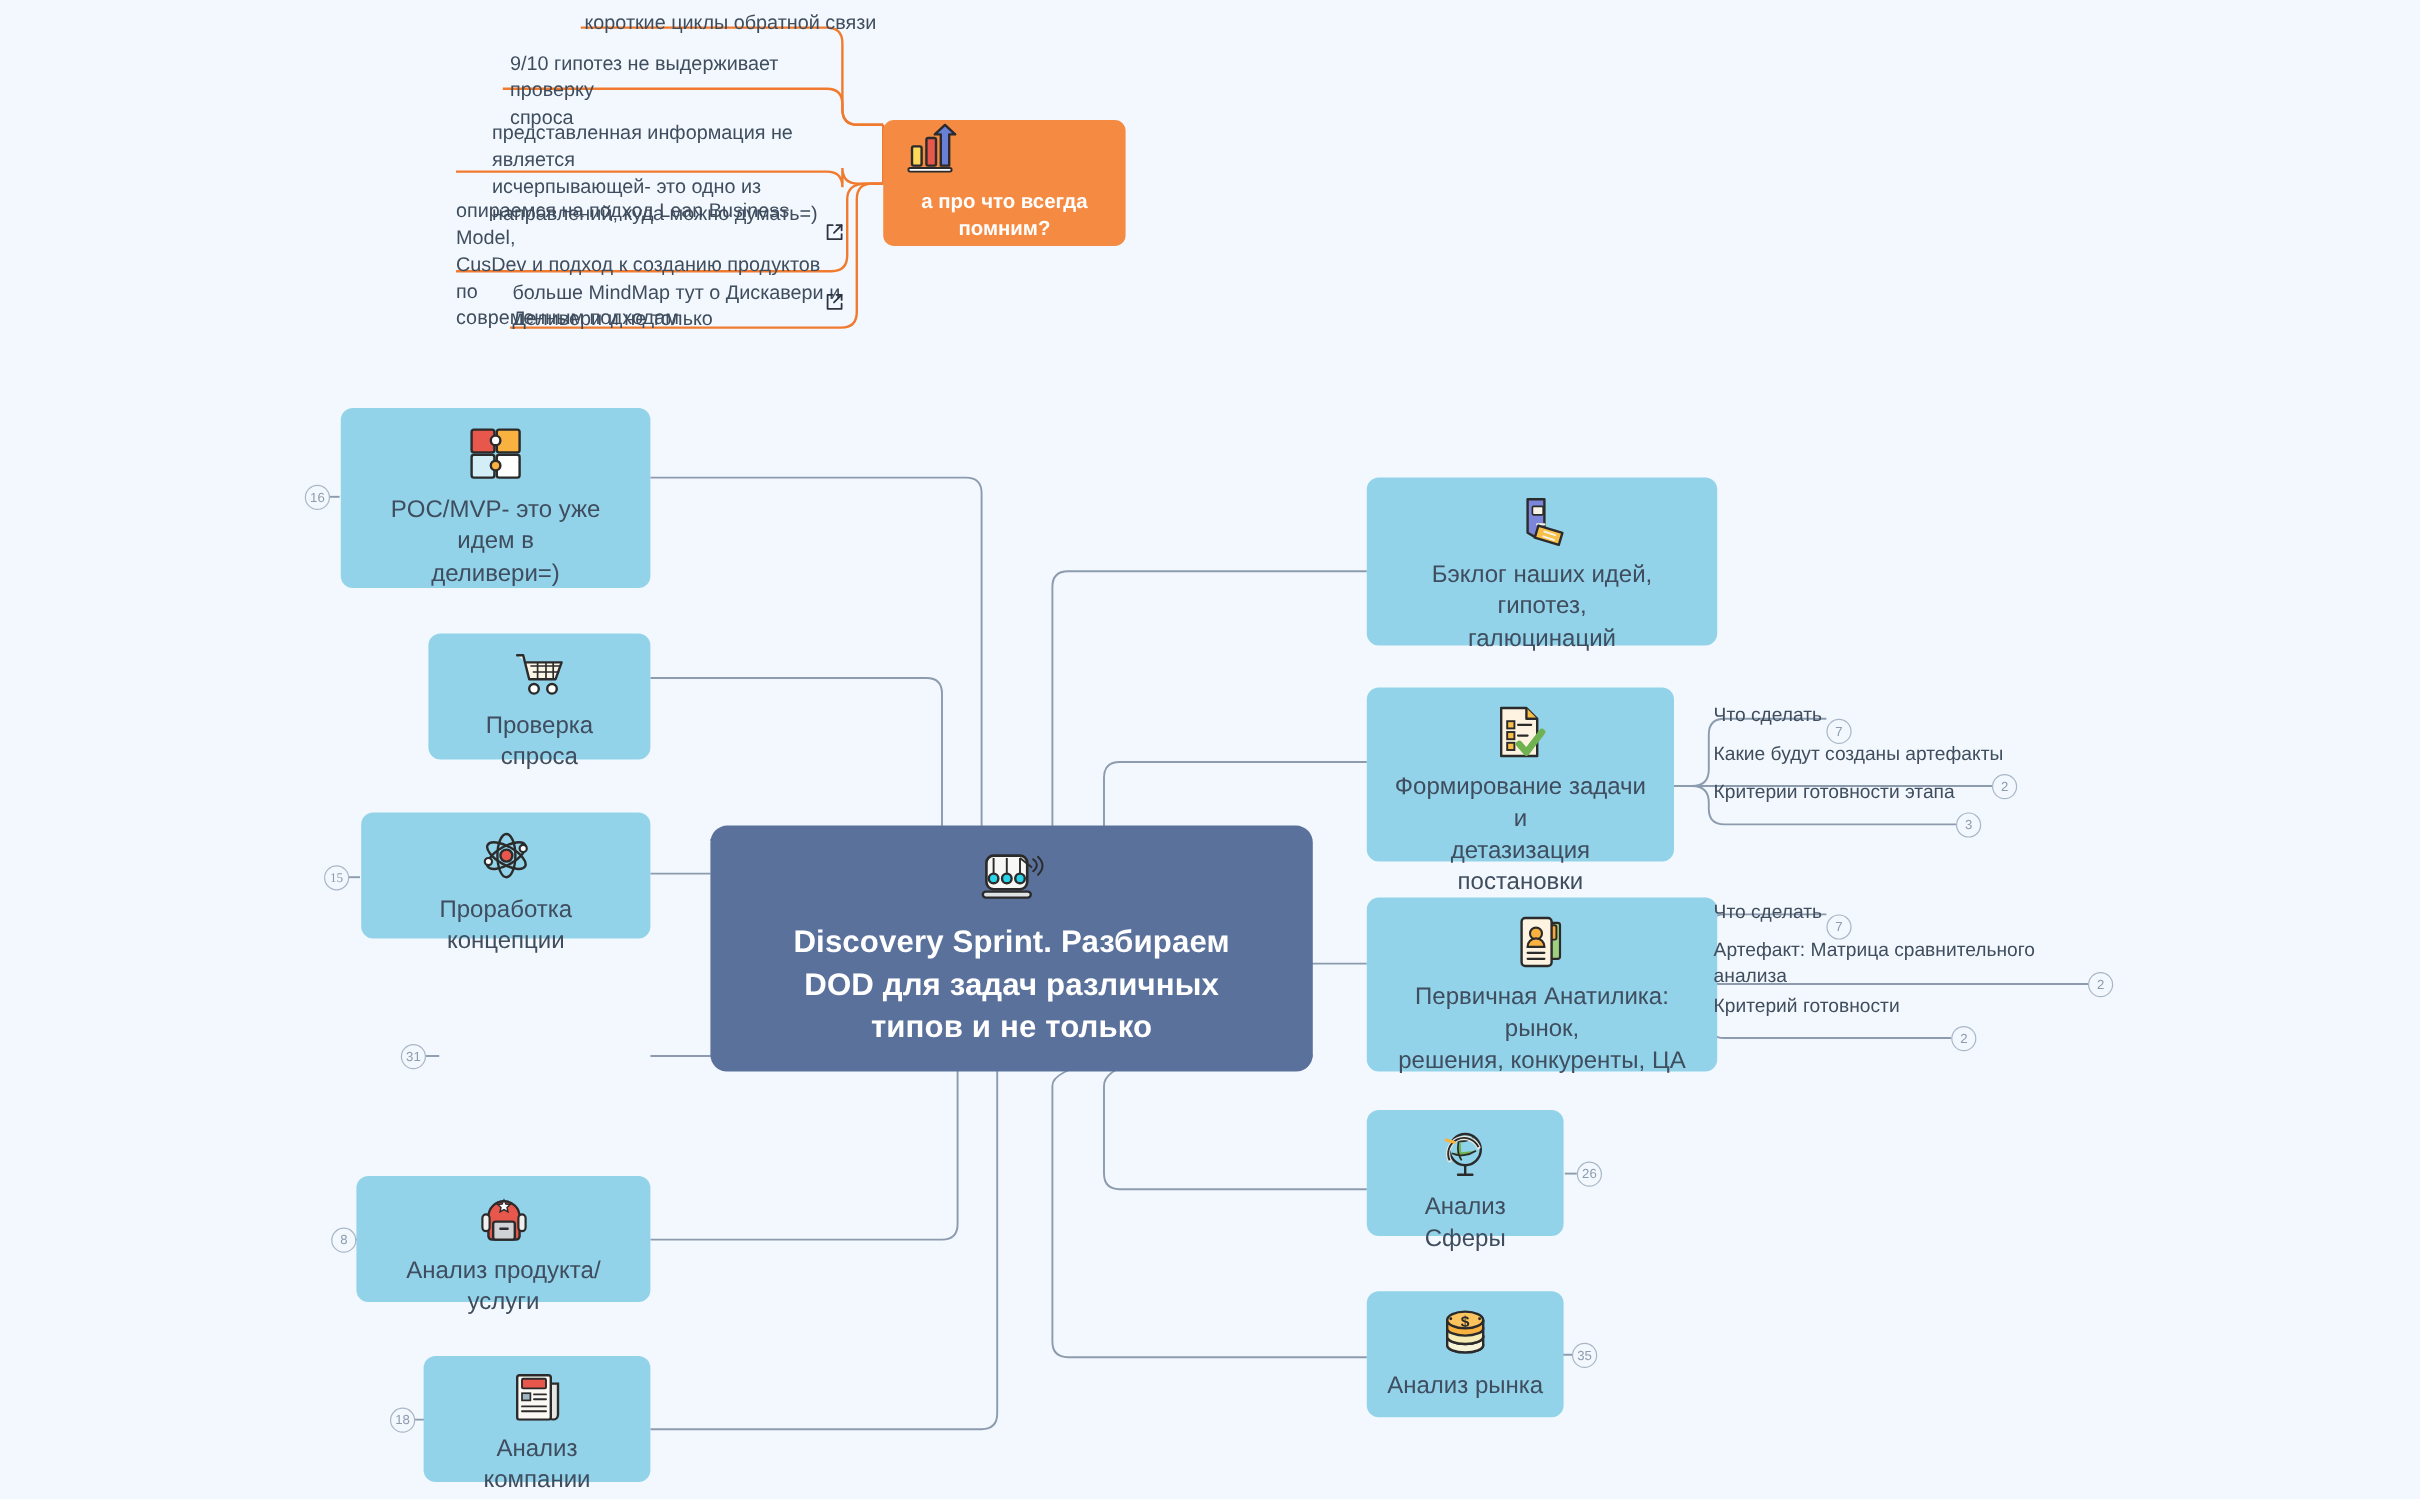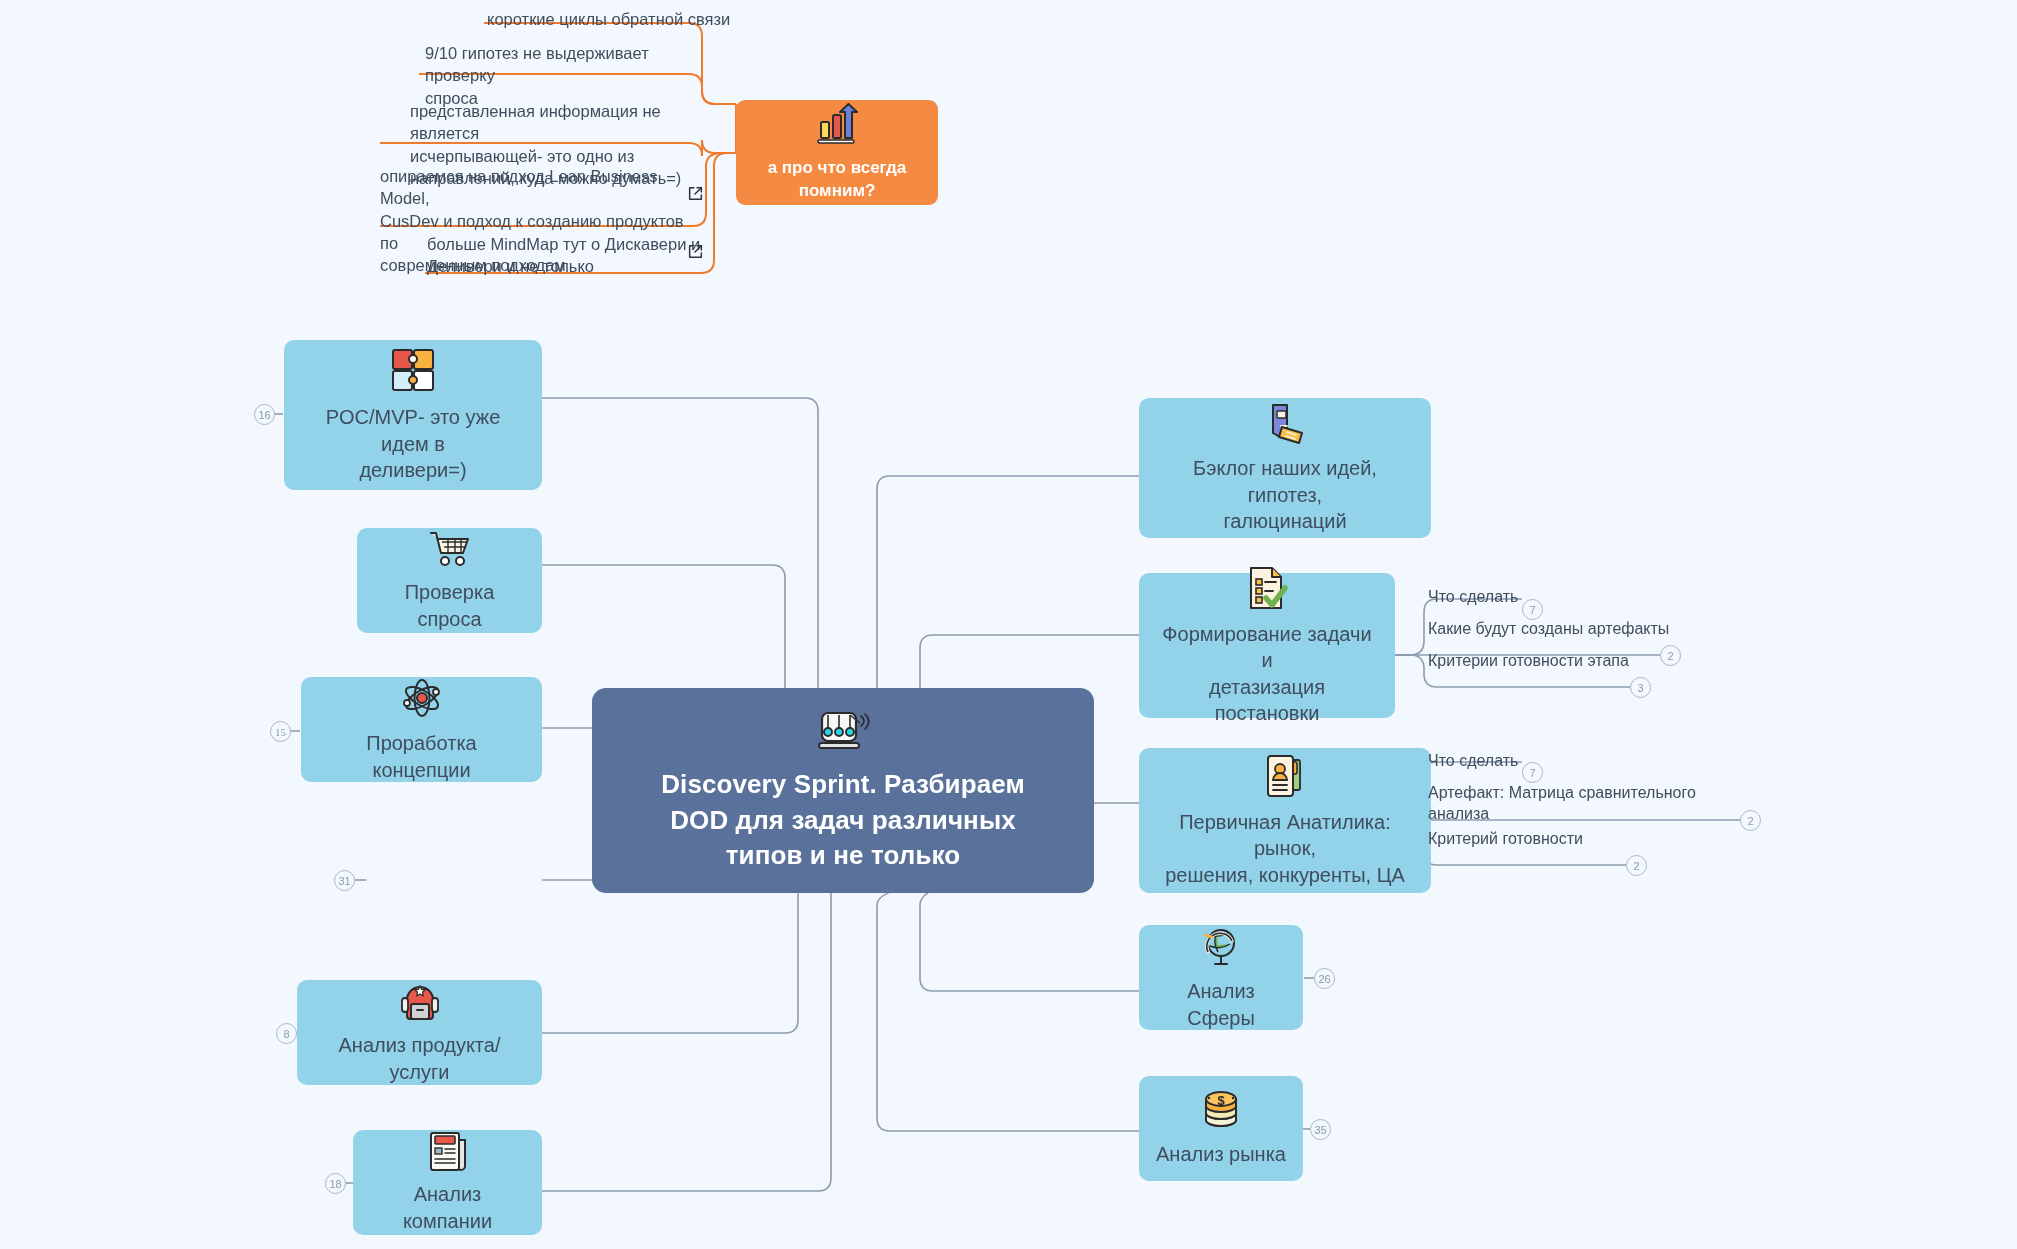--- a/index.html
+++ b/index.html
@@ -23,21 +23,21 @@
   }
   .node .ico { margin-bottom: 10px; line-height: 0; }
   .node .label {
     color: #3f4d5e;
     font-size: 20px;
     line-height: 1.32;
     text-align: center;
     white-space: pre-line;
   }
 
-  .blue { background: #92d3ea; }
+  .blue { background: #92d3ea; justify-content: space-between; }
 
   
   #central {
     position: absolute;
     background: #5a719c;
     border-radius: 12px;
     display: flex; flex-direction: column;
     align-items: center; justify-content: center;
     padding: 22px 26px;
   }
@@ -51,21 +51,21 @@
     letter-spacing: .1px;
   }
   #central .ico { margin-bottom: 12px; line-height: 0; }
 
   
   #orange-node {
     position: absolute;
     background: #f58b43;
     border-radius: 9px;
     display: flex; flex-direction: column;
-    align-items: center; justify-content: center;
+    align-items: flex-start; justify-content: center;
     padding: 14px 18px;
   }
   #orange-node .label {
     color: #ffffff; font-size: 17px; font-weight: bold;
     text-align: center; line-height: 1.3;
   }
   #orange-node .ico { margin-bottom: 12px; line-height: 0; }
 
   .otext {
     position: absolute;

